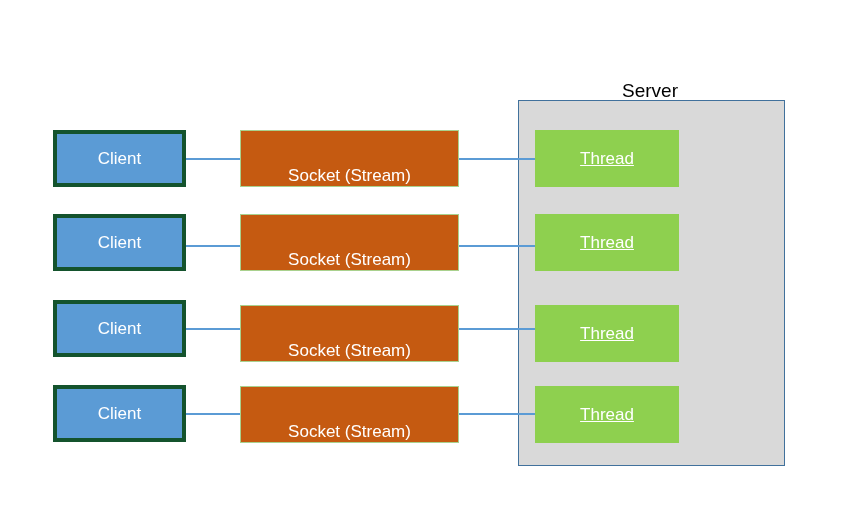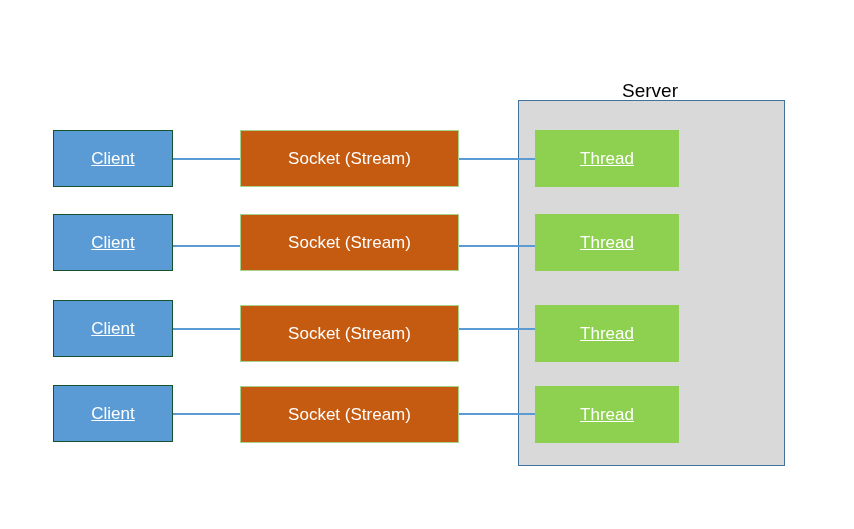--- a/index.html
+++ b/index.html
@@ -48,32 +48,32 @@
     display: flex;
     align-items: center;
     justify-content: center;
     color: #ffffff;
     font-size: 17px;
     line-height: 20px;
     white-space: nowrap;
   }
   .node-client {
     background: #5b9bd5;
-    border: 1px solid #14532d;
+    border: 4px solid #14532d;
     left: 53px;
-    width: 120px;
+    width: 133px;
     height: 57px;
-    text-decoration: underline;
   }
   .node-socket {
     background: #c55a11;
     border: 1px solid #a9d18e;
     left: 240px;
     width: 219px;
     height: 57px;
+    align-items: flex-end;
   }
   .node-thread {
     background: #8ed04f;
     border: none;
     left: 535px;
     width: 144px;
     height: 57px;
     text-decoration: underline;
   }
 

